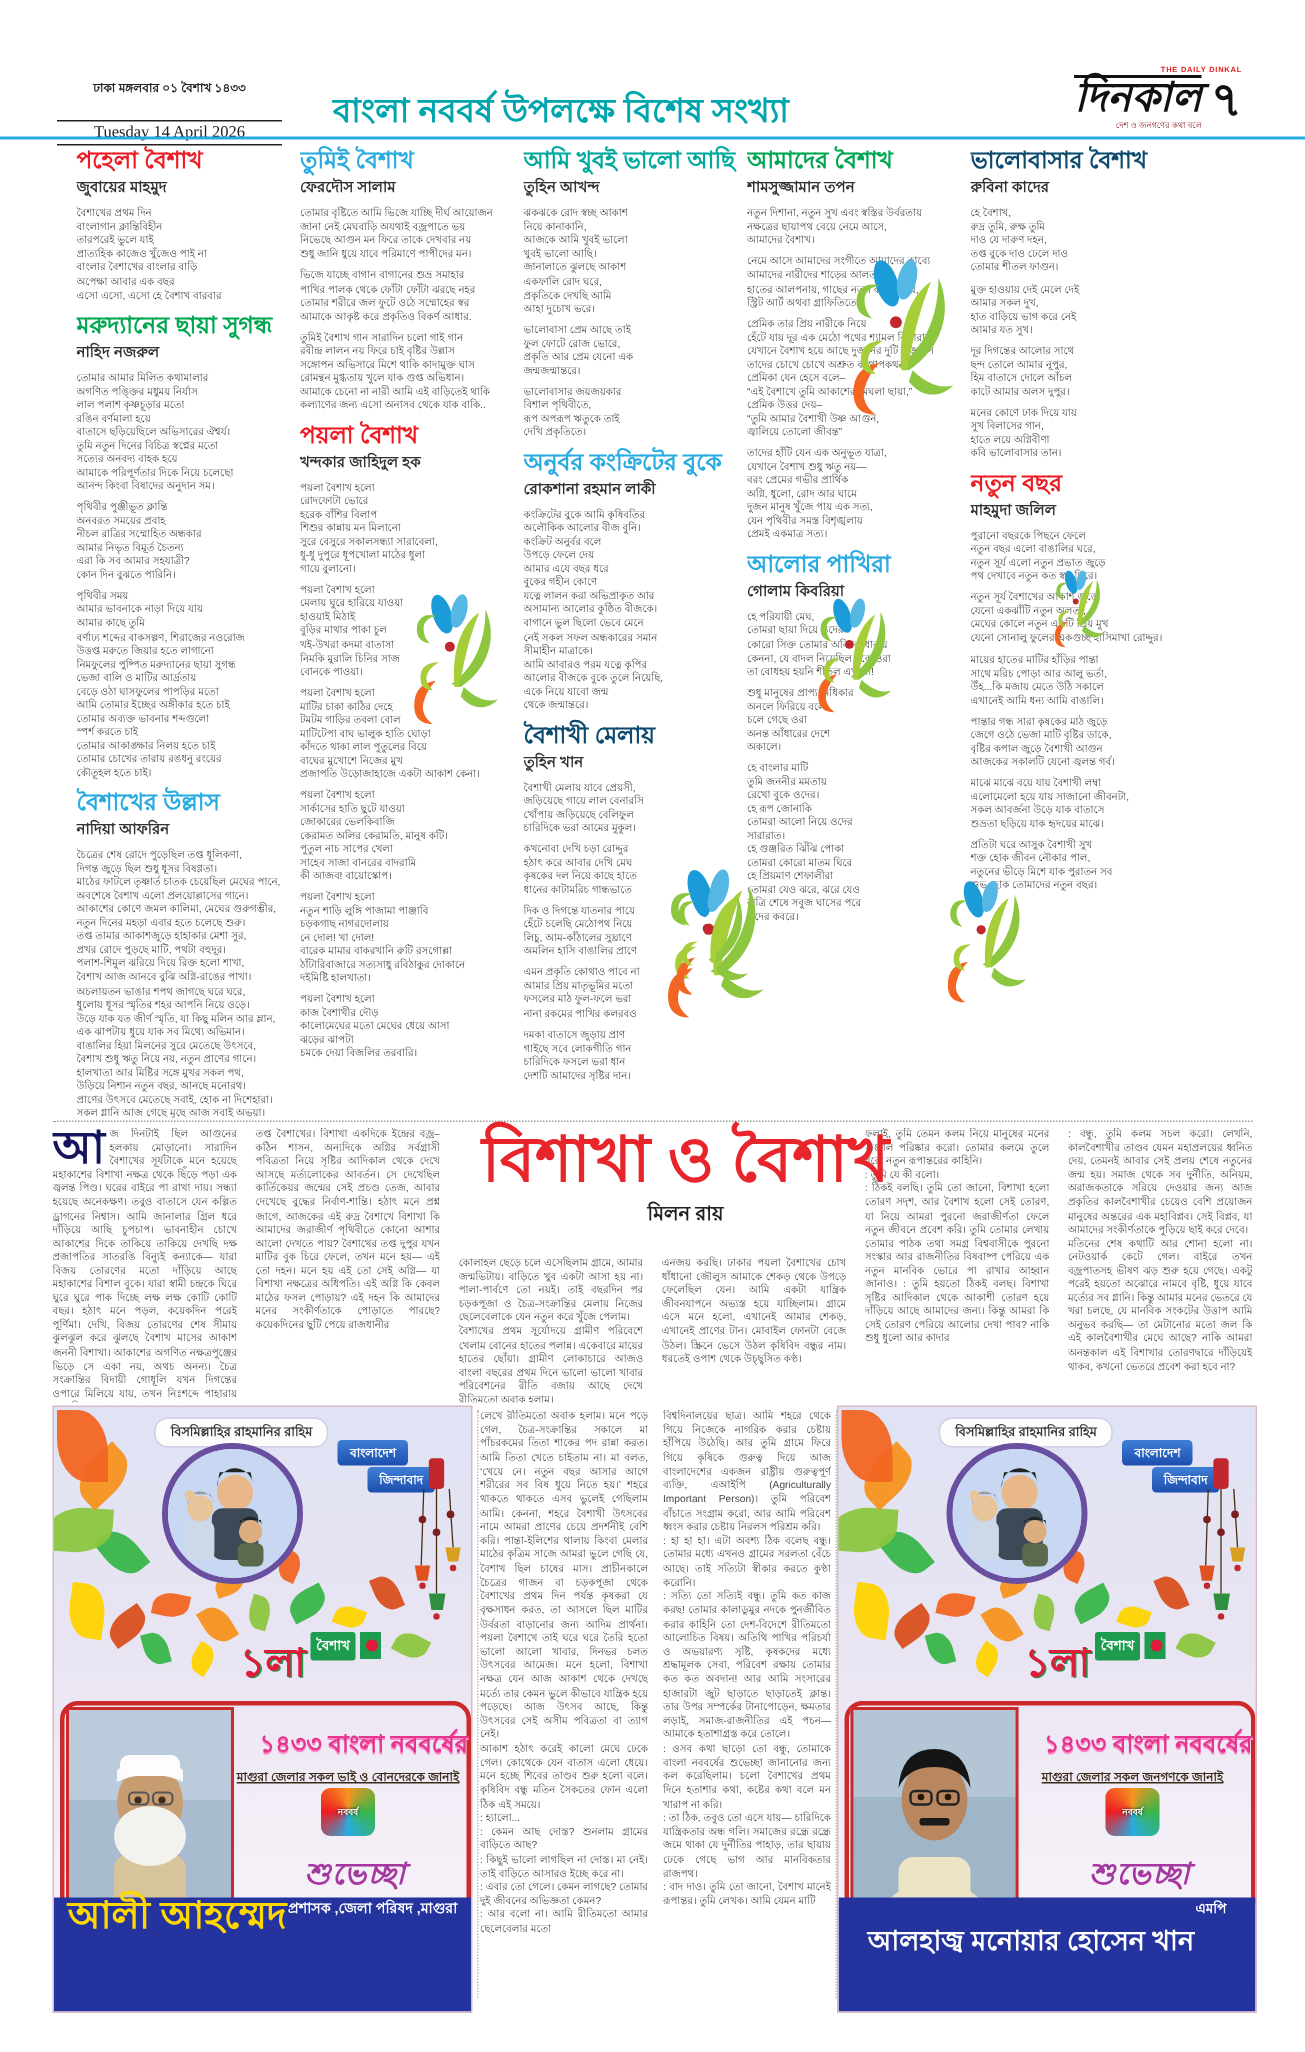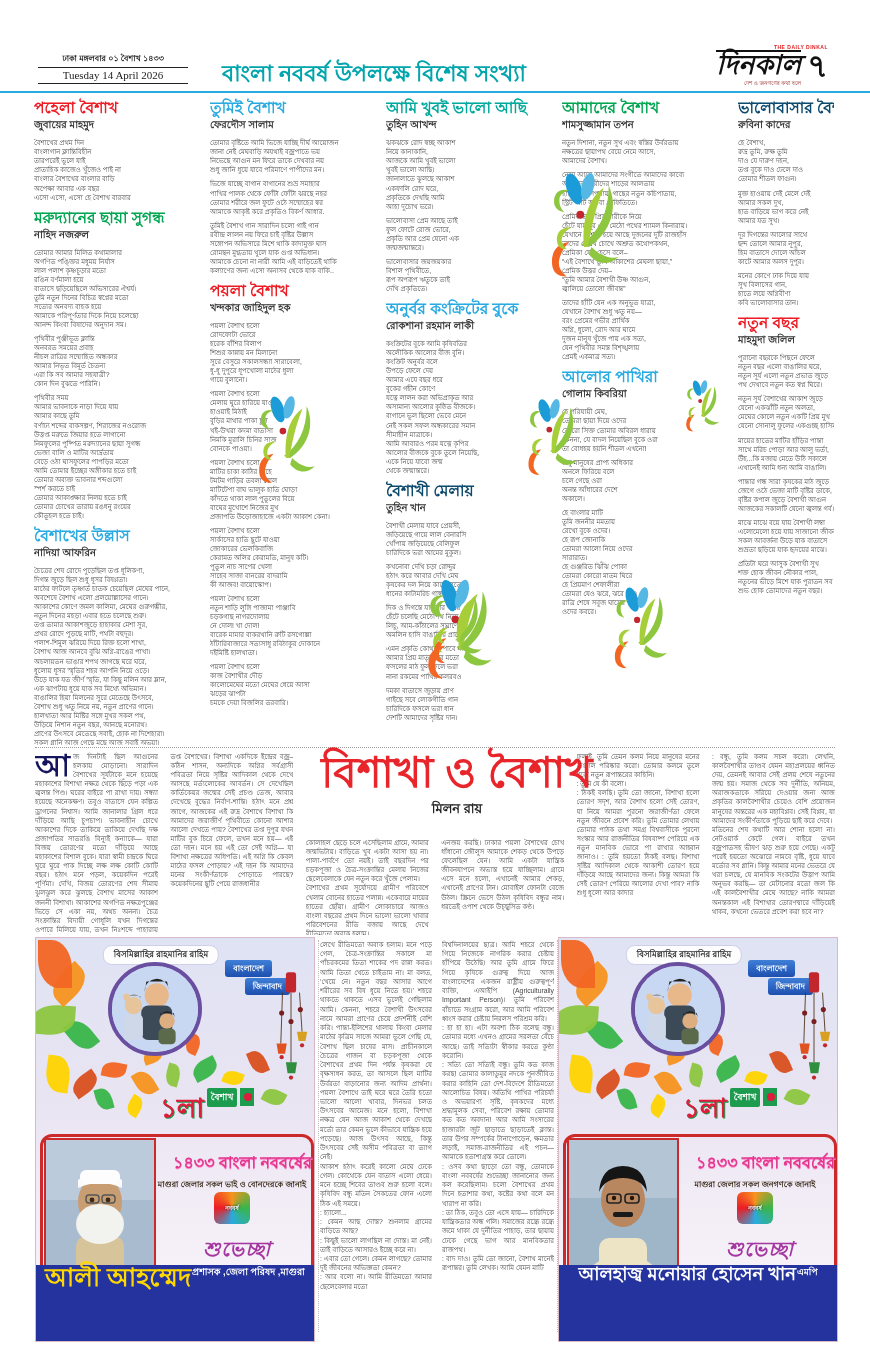--- a/index.html
+++ b/index.html
@@ -1,33 +1,33 @@
 <!DOCTYPE html>
 <html><head>
 <meta charset="utf-8">
 <style>
   html,body{margin:0;padding:0;background:#fff;}
   .page{position:relative;width:870px;height:1368px;background:#fff;overflow:hidden;
         font-family:"Liberation Sans","DejaVu Sans",sans-serif;color:#3b3b3b;}
   
   .masthead{position:absolute;left:0;top:0;width:100%;height:93px;}
   .datebox{position:absolute;left:38px;top:52px;width:150px;text-align:center;}
-  .datebox .bn{font-size:8px;font-weight:bold;color:#222;border-bottom:1px solid #222;padding-bottom:2px;}
+  .datebox .bn{font-size:8px;font-weight:bold;color:#222;border-bottom:1px solid #222;padding-bottom:15px;}
   .datebox .en{font-size:11px;font-family:"Liberation Serif",serif;color:#222;border-bottom:1px solid #222;padding:1px 0 2px;}
   .banner-title{position:absolute;left:222px;top:56px;font-size:22px;font-weight:bold;color:#00a5ad;}
   .logoblk{position:absolute;right:42px;top:44px;text-align:right;}
   .logo-top{font-size:5px;color:#e02020;font-weight:bold;letter-spacing:.5px;}
   .logo-row{display:flex;align-items:flex-start;gap:6px;}
   .logo-main{font-size:27px;font-weight:900;color:#111;line-height:1;border-top:2px solid #111;font-style:italic;}
   .logo-tag{font-size:5.5px;color:#8a1010;margin-top:1px;}
   .pageno{font-size:32px;font-weight:bold;color:#111;line-height:1;}
   .blue-rule{position:absolute;left:0;top:91px;width:100%;height:2px;background:#29abe2;}
   
-  .poem-grid{position:absolute;left:34px;top:97px;width:800px;height:648px;display:grid;
-             grid-template-columns:148px 148px 148px 148px 164px;column-gap:28px;overflow:hidden;}
+  .poem-grid{position:absolute;left:51px;top:97px;width:800px;height:648px;display:grid;
+             grid-template-columns:148px 148px 148px 148px 164px;column-gap:1px;overflow:hidden;}
   .pcol{overflow:hidden;position:relative;}
   .poem{margin-bottom:7px;}
   .hl{margin:2px 0 1px;font-size:15.5px;font-weight:900;line-height:1.12;}
   .c-red{color:#ed1c24}.c-green{color:#00a651}.c-blue{color:#29abe2}.c-teal{color:#00a99d}.c-magenta{color:#0c4a6e}
   .by{font-size:10px;font-weight:bold;color:#333;margin:1px 0 4px;}
   .stz{font-size:6.8px;line-height:1.33;color:#474747;white-space:pre-line;margin-bottom:5px;}
   .flower{position:absolute;pointer-events:none;}
   
   .dotted-rule{position:absolute;left:35px;width:800px;border-top:1px dotted #9a9a9a;}
   .feature{position:absolute;left:35px;top:752px;width:800px;height:183px;}
@@ -59,30 +59,30 @@
   .leaf{position:absolute;border-radius:0 60% 0 60%;opacity:.95;}
   .ekla{position:absolute;left:124px;top:150px;display:flex;align-items:flex-start;gap:3px;font-family:Liberation Mono, monospace;}
   .ekla .num{font-size:26px;font-weight:900;color:#e01c3c;text-shadow:1px 1px 0 #1d9b4e;}
   .ekla .word{font-size:9px;font-weight:bold;color:#fff;background:#1d9b4e;padding:2px 4px;border-radius:2px;}
   .ekla .flag{width:14px;height:18px;background:#1d9b4e;position:relative;}
   .ekla .flag:after{content:"";position:absolute;left:4px;top:5px;width:8px;height:8px;border-radius:50%;background:#e01c3c;}
   .redframe{position:absolute;left:4px;top:196px;width:268px;height:140px;border:3px solid #cc2a2a;border-radius:12px;}
   .portrait{position:absolute;left:8px;top:200px;width:108px;height:140px;border:2px solid #cc2a2a;background:#a9bccf;overflow:hidden;}
   .greet1{position:absolute;left:118px;top:212px;width:177px;text-align:center;font-size:16px;font-weight:900;color:#e3368d;
           text-shadow:0 1px 0 #f8c;white-space:nowrap;}
-  .greet2{position:absolute;left:118px;top:240px;width:156px;text-align:center;font-size:8px;font-weight:bold;color:#3a2a1a;}
+  .greet2{position:absolute;left:118px;top:240px;width:156px;text-align:center;font-size:8px;font-weight:bold;color:#3a2a1a;text-decoration:underline;}
   .nabart{position:absolute;left:178px;top:254px;width:36px;height:32px;border-radius:6px;
           background:conic-gradient(#f7941d,#39b54a,#29abe2,#ed1c24,#f7941d);display:flex;align-items:center;justify-content:center;}
   .nabart span{font-size:6px;color:#fff;font-weight:bold;text-shadow:0 0 2px #000;}
   .shubh{position:absolute;left:128px;top:296px;width:146px;text-align:center;font-size:20px;font-weight:bold;
          color:#a437a0;font-style:italic;letter-spacing:1px;}
   .adbanner{position:absolute;left:0;bottom:0;width:100%;height:76px;background:#24339e;text-align:center;
             display:flex;flex-direction:row;justify-content:center;gap:1px;}
   .adbanner .l1y{font-size:25px;font-weight:900;color:#ffd800;line-height:1;}
-  .adbanner .l1w{font-size:18px;font-weight:900;color:#fff;line-height:1;}
+  .adbanner .l1w{font-size:18px;font-weight:900;color:#fff;line-height:1;margin-top:20px;}
   .adbanner .l2w{font-size:9.5px;font-weight:bold;color:#fff;}
   .adbanner .l2s{font-size:9px;font-weight:bold;color:#fff;}
   .adbanner .l3y{font-size:12px;font-weight:bold;color:#ffd800;}
 </style>
 </head>
 <body>
 
 <div class="page">
 
   <svg width="0" height="0" style="position:absolute" aria-hidden="true">

